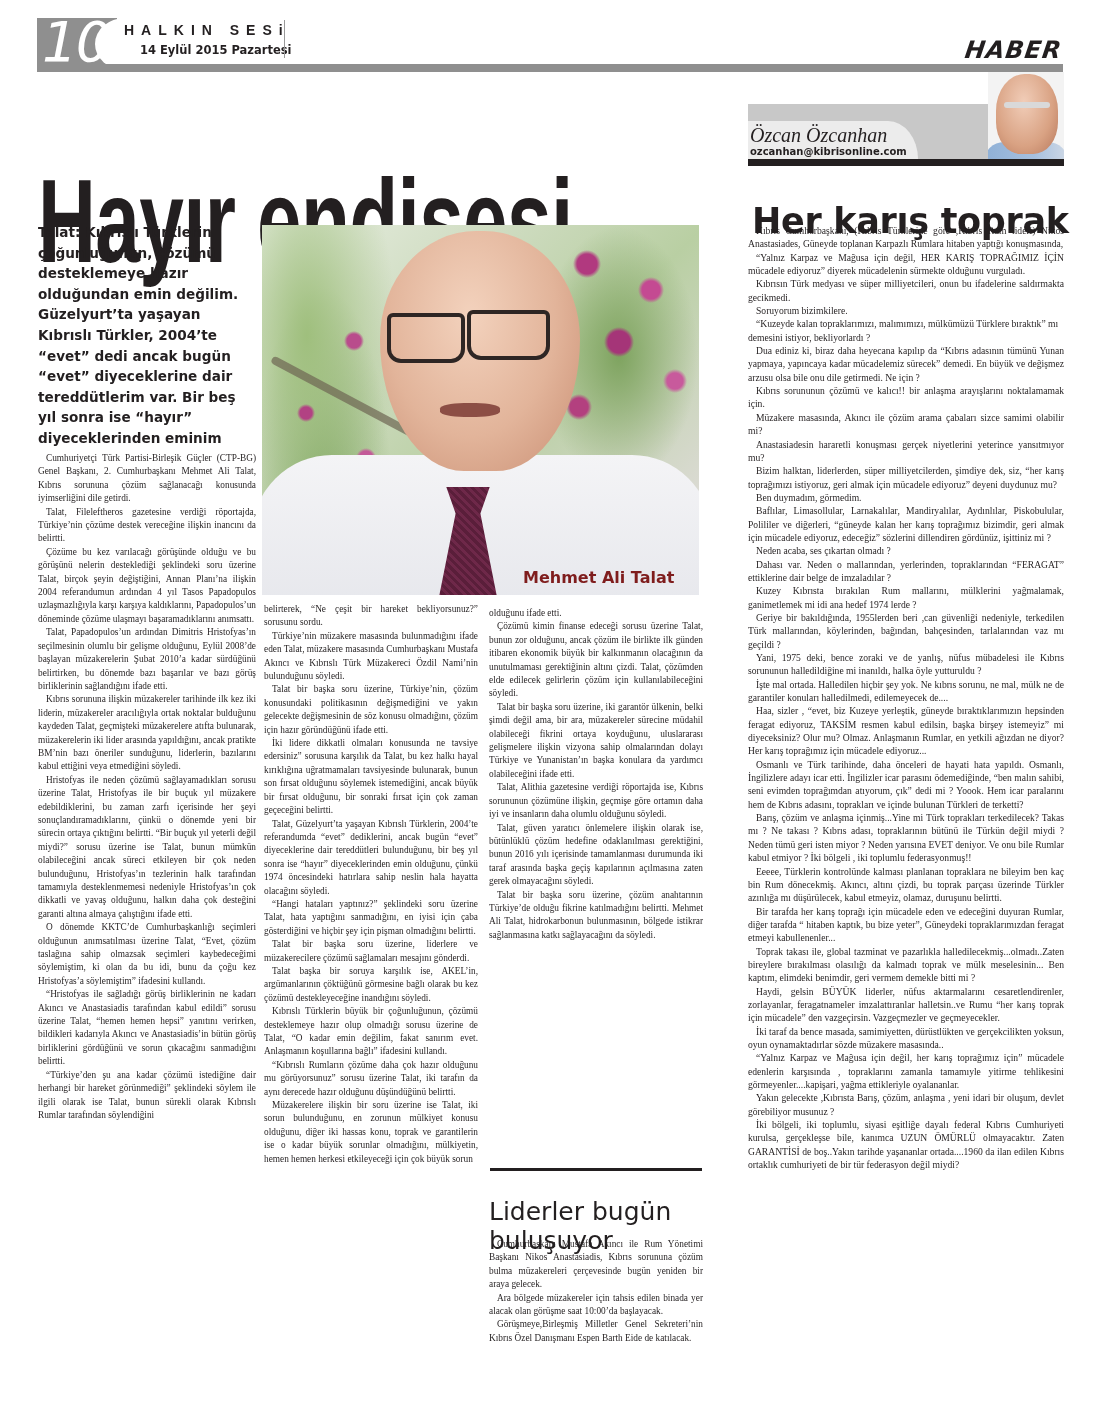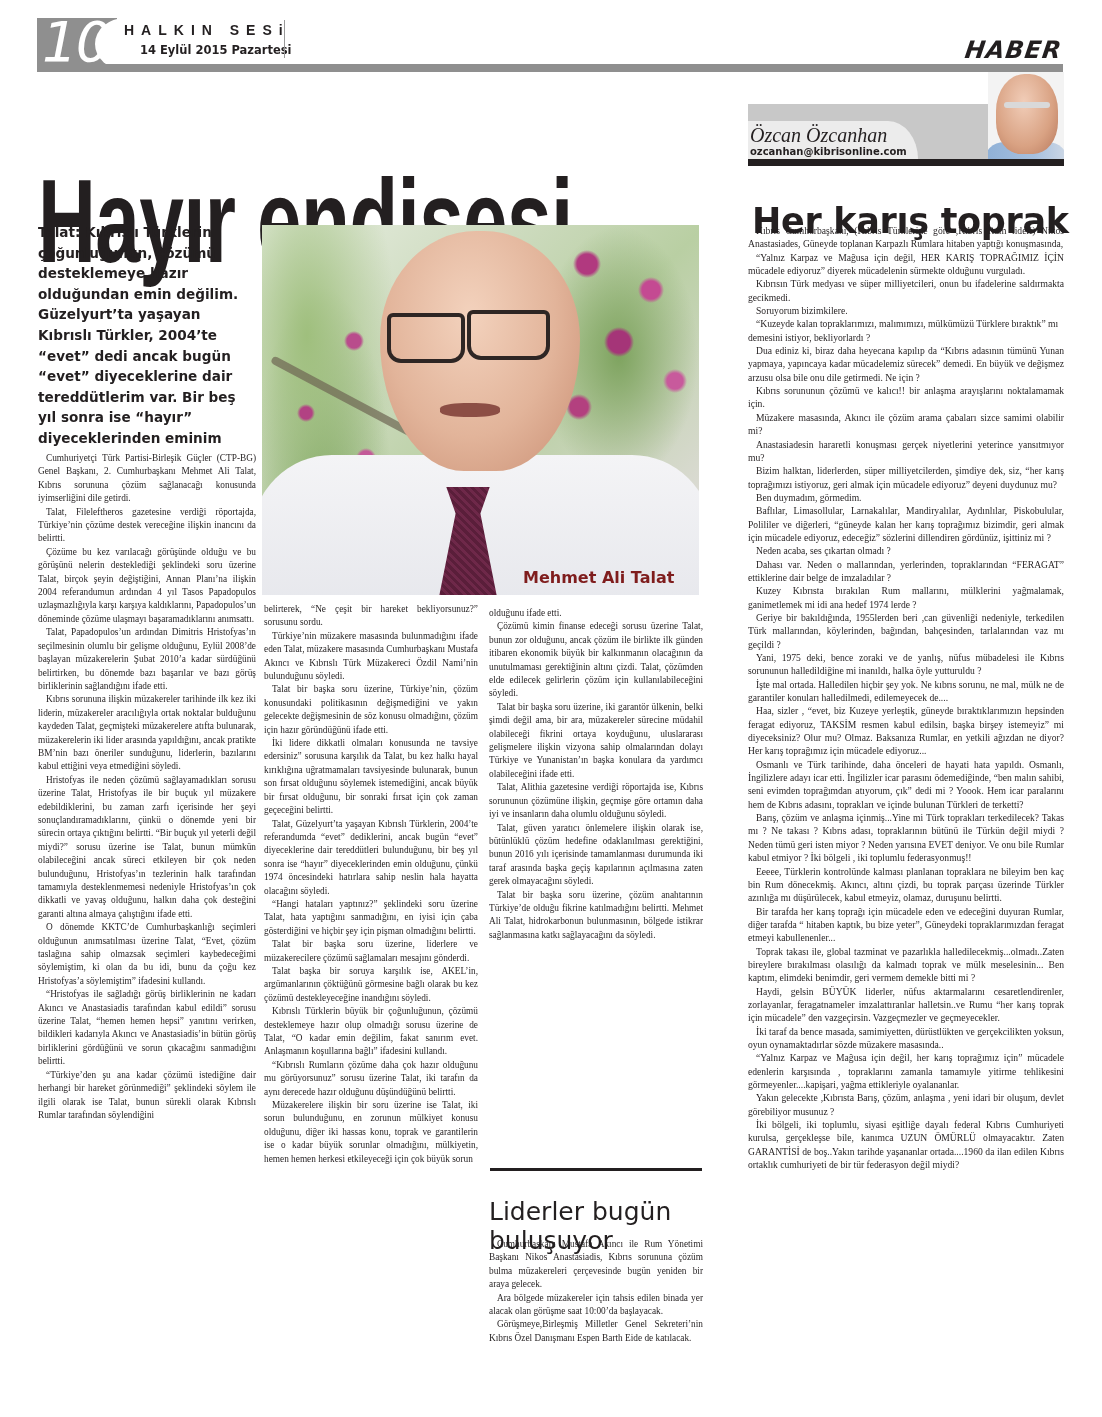--- a/index.html
+++ b/index.html
@@ -165,21 +165,21 @@
   <p>Anastasiadesin hararetli konuşması gerçek niyetlerini yeterince yansıtmıyor mu?</p>
   <p>Bizim halktan, liderlerden, süper milliyetcilerden, şimdiye dek, siz, “her karış toprağımızı istiyoruz, geri almak için mücadele ediyoruz” deyeni duydunuz mu?</p>
   <p>Ben duymadım, görmedim.</p>
   <p>Baflılar, Limasollular, Larnakalılar, Mandiryalılar, Aydınlılar, Piskobulular, Polililer ve diğerleri, “güneyde kalan her karış toprağımız bizimdir, geri almak için mücadele ediyoruz, edeceğiz” sözlerini dillendiren gördünüz, işittiniz mi ?</p>
   <p>Neden acaba, ses çıkartan olmadı ?</p>
   <p>Dahası var. Neden o mallarından, yerlerinden, topraklarından “FERAGAT” ettiklerine dair belge de imzaladılar ?</p>
   <p>Kuzey Kıbrısta bırakılan Rum mallarını, mülklerini yağmalamak, ganimetlemek mi idi ana hedef 1974 lerde ?</p>
   <p>Geriye bir bakıldığında, 1955lerden beri ,can güvenliği nedeniyle, terkedilen Türk mallarından, köylerinden, bağından, bahçesinden, tarlalarından vaz mı geçildi ?</p>
   <p>Yani, 1975 deki, bence zoraki ve de yanlış, nüfus mübadelesi ile Kıbrıs sorununun halledildiğine mi inanıldı, halka öyle yutturuldu ?</p>
   <p>İşte mal ortada. Halledilen hiçbir şey yok. Ne kıbrıs sorunu, ne mal, mülk ne de garantiler konuları halledilmedi, edilemeyecek de....</p>
-  <p>Haa, sizler , “evet, biz Kuzeye yerleştik, güneyde bıraktıklarımızın hepsinden feragat ediyoruz, TAKSİM resmen kabul edilsin, başka birşey istemeyiz” mi diyeceksiniz? Olur mu? Olmaz. Baksanıza Rumlar, en yetkili ağızdan ne diyor? Her karış toprağımız için mücadele ediyoruz...</p>
+  <p>Haa, sizler , “evet, biz Kuzeye yerleştik, güneyde bıraktıklarımızın hepsinden feragat ediyoruz, TAKSİM resmen kabul edilsin, başka birşey istemeyiz” mi diyeceksiniz? Olur mu? Olmaz. Anlaşmanın Rumlar, en yetkili ağızdan ne diyor? Her karış toprağımız için mücadele ediyoruz...</p>
   <p>Osmanlı ve Türk tarihinde, daha önceleri de hayati hata yapıldı. Osmanlı, İngilizlere adayı icar etti. İngilizler icar parasını ödemediğinde, “ben malın sahibi, seni evimden toprağımdan atıyorum, çık” dedi mi ? Yoook. Hem icar paralarını hem de Kıbrıs adasını, toprakları ve içinde bulunan Türkleri de terketti?</p>
   <p>Barış, çözüm ve anlaşma içinmiş...Yine mi Türk toprakları terkedilecek? Takas mı ? Ne takası ? Kıbrıs adası, topraklarının bütünü ile Türkün değil miydi ? Neden tümü geri isten miyor ? Neden yarısına EVET deniyor. Ve onu bile Rumlar kabul etmiyor ? İki bölgeli , iki toplumlu federasyonmuş!!</p>
   <p>Eeeee, Türklerin kontrolünde kalması planlanan topraklara ne bileyim ben kaç bin Rum dönecekmiş. Akıncı, altını çizdi, bu toprak parçası üzerinde Türkler azınlığa mı düşürülecek, kabul etmeyiz, olamaz, duruşunu belirtti.</p>
   <p>Bir tarafda her karış toprağı için mücadele eden ve edeceğini duyuran Rumlar, diğer tarafda “ hitaben kaptık, bu bize yeter”, Güneydeki topraklarımızdan feragat etmeyi kabullenenler...</p>
   <p>Toprak takası ile, global tazminat ve pazarlıkla halledilecekmiş...olmadı..Zaten bireylere bırakılması olasılığı da kalmadı toprak ve mülk meselesinin... Ben kaptım, elimdeki benimdir, geri vermem demekle bitti mi ?</p>
   <p>Haydi, gelsin BÜYÜK liderler, nüfus aktarmalarını cesaretlendirenler, zorlayanlar, feragatnameler imzalattıranlar halletsin..ve Rumu “her karış toprak için mücadele” den vazgeçirsin. Vazgeçmezler ve geçmeyecekler.</p>
   <p>İki taraf da bence masada, samimiyetten, dürüstlükten ve gerçekcilikten yoksun, oyun oynamaktadırlar sözde müzakere masasında..</p>
   <p>“Yalnız Karpaz ve Mağusa için değil, her karış toprağımız için” mücadele edenlerin karşısında , topraklarını zamanla tamamıyle yitirme tehlikesini görmeyenler....kapişari, yağma ettikleriyle oyalananlar.</p>
   <p>Yakın gelecekte ,Kıbrısta Barış, çözüm, anlaşma , yeni idari bir oluşum, devlet görebiliyor musunuz ?</p>
   <p>İki bölgeli, iki toplumlu, siyasi eşitliğe dayalı federal Kıbrıs Cumhuriyeti kurulsa, gerçekleşse bile, kanımca UZUN ÖMÜRLÜ olmayacaktır. Zaten GARANTİSİ de boş..Yakın tarihde yaşananlar ortada....1960 da ilan edilen Kıbrıs ortaklık cumhuriyeti de bir tür federasyon değil miydi?</p>

